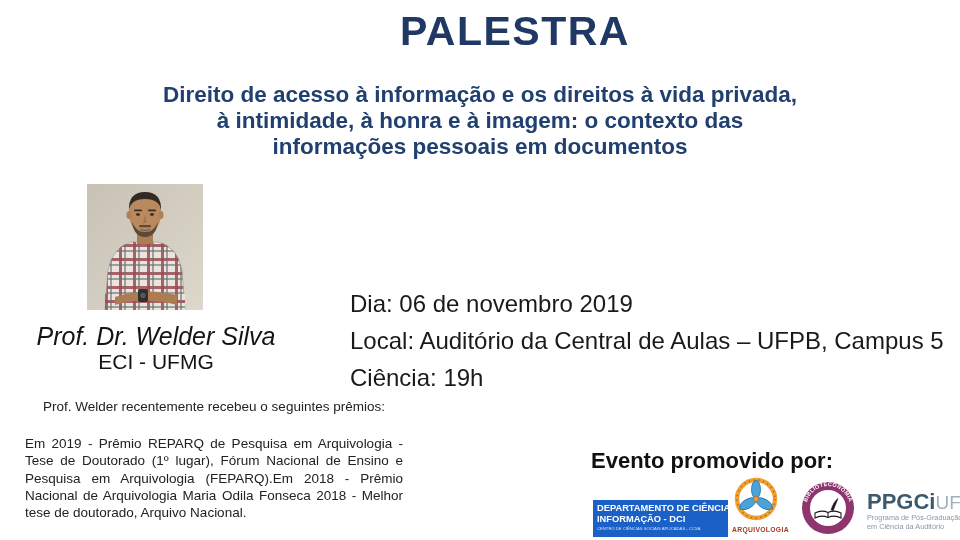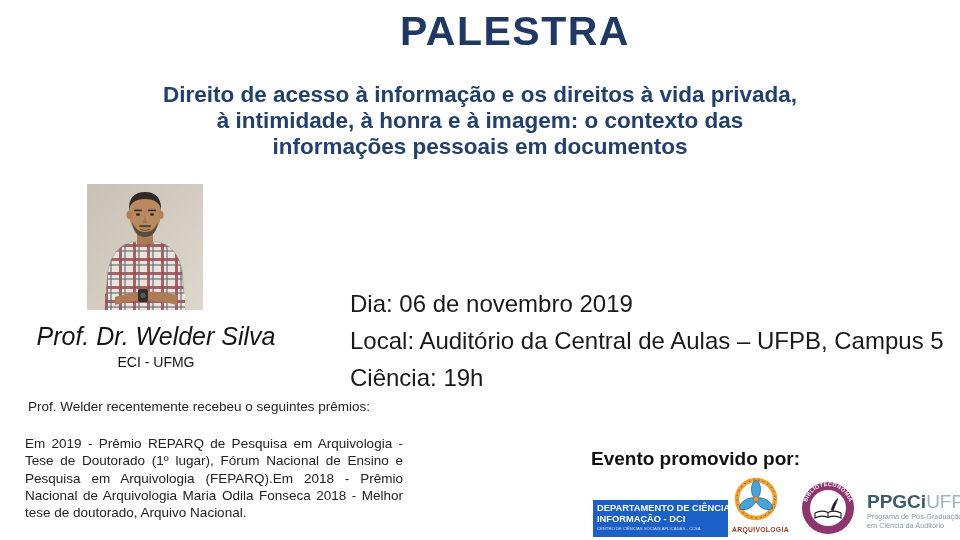--- a/index.html
+++ b/index.html
@@ -11,46 +11,46 @@
          font-size:41px;font-weight:bold;color:#1f3864;letter-spacing:1.5px;white-space:nowrap;}
 
   .subtitle{left:0;top:82px;width:960px;text-align:center;
             font-size:22.5px;font-weight:bold;color:#21406f;line-height:26px;}
 
   .photo{left:87px;top:184px;width:116px;height:126px;}
   .photo svg{display:block;width:116px;height:126px;}
 
   .speaker{left:6px;top:322px;width:300px;text-align:center;color:#141414;}
   .speaker .name{font-size:25px;line-height:28px;font-style:italic;}
-  .speaker .affil{font-size:14px;line-height:24px;text-align:center;}
+  .speaker .affil{font-size:21px;line-height:24px;text-align:center;}
 
   .details{left:350px;top:237px;font-size:24px;color:#1a1a1a;line-height:37px;white-space:nowrap;margin-top:48px;}
 
   .awards{left:25px;top:399px;width:378px;color:#222;}
-  .awards .hd{font-size:13.5px;margin-left:3px;}
+  .awards .hd{font-size:13.5px;margin-left:18px;}
   .awards .bd{margin-top:21px;font-size:13.5px;line-height:17.3px;text-align:justify;}
 
-  .promo-hd{left:591px;top:448px;font-size:19px;font-weight:bold;color:#111;white-space:nowrap;}
+  .promo-hd{left:591px;top:448px;font-size:22px;font-weight:bold;color:#111;white-space:nowrap;}
 
   .logo-dci{left:593px;top:500px;width:135px;height:37px;background:#1b60c6;color:#fff;
             box-sizing:border-box;padding:3px 4px 2px 4px;}
   .logo-dci .l1{font-size:9.3px;font-weight:bold;line-height:10.5px;white-space:nowrap;}
   .logo-dci .l3{font-size:4.2px;line-height:5px;opacity:.8;margin-top:2px;white-space:nowrap;overflow:hidden;}
 
   .logo-arq{left:732px;top:477px;width:48px;text-align:center;}
   .logo-arq svg{display:block;width:48px;height:48px;margin:0 auto;}
   .logo-arq .lbl{font-size:6.8px;font-weight:bold;color:#9b3c23;letter-spacing:.3px;
                  margin-top:1px;white-space:nowrap;}
 
   .logo-bib{left:800px;top:480px;width:56px;height:56px;}
   .logo-bib svg{display:block;width:56px;height:56px;}
 
   .logo-ppgci{left:867px;top:492px;width:92px;color:#8599a3;}
   .logo-ppgci .row{white-space:nowrap;line-height:20px;}
-  .logo-ppgci .bold{font-size:19px;font-weight:bold;color:#3c5a6d;}
+  .logo-ppgci .bold{font-size:22px;font-weight:bold;color:#3c5a6d;}
   .logo-ppgci .light{font-size:19px;color:#9fb3bf;}
   .logo-ppgci .sub{font-size:7.3px;line-height:8.6px;white-space:nowrap;}
 </style>
 </head>
 <body>
 
 <div class="stage">
 
   <div class="abs title">PALESTRA</div>
 

